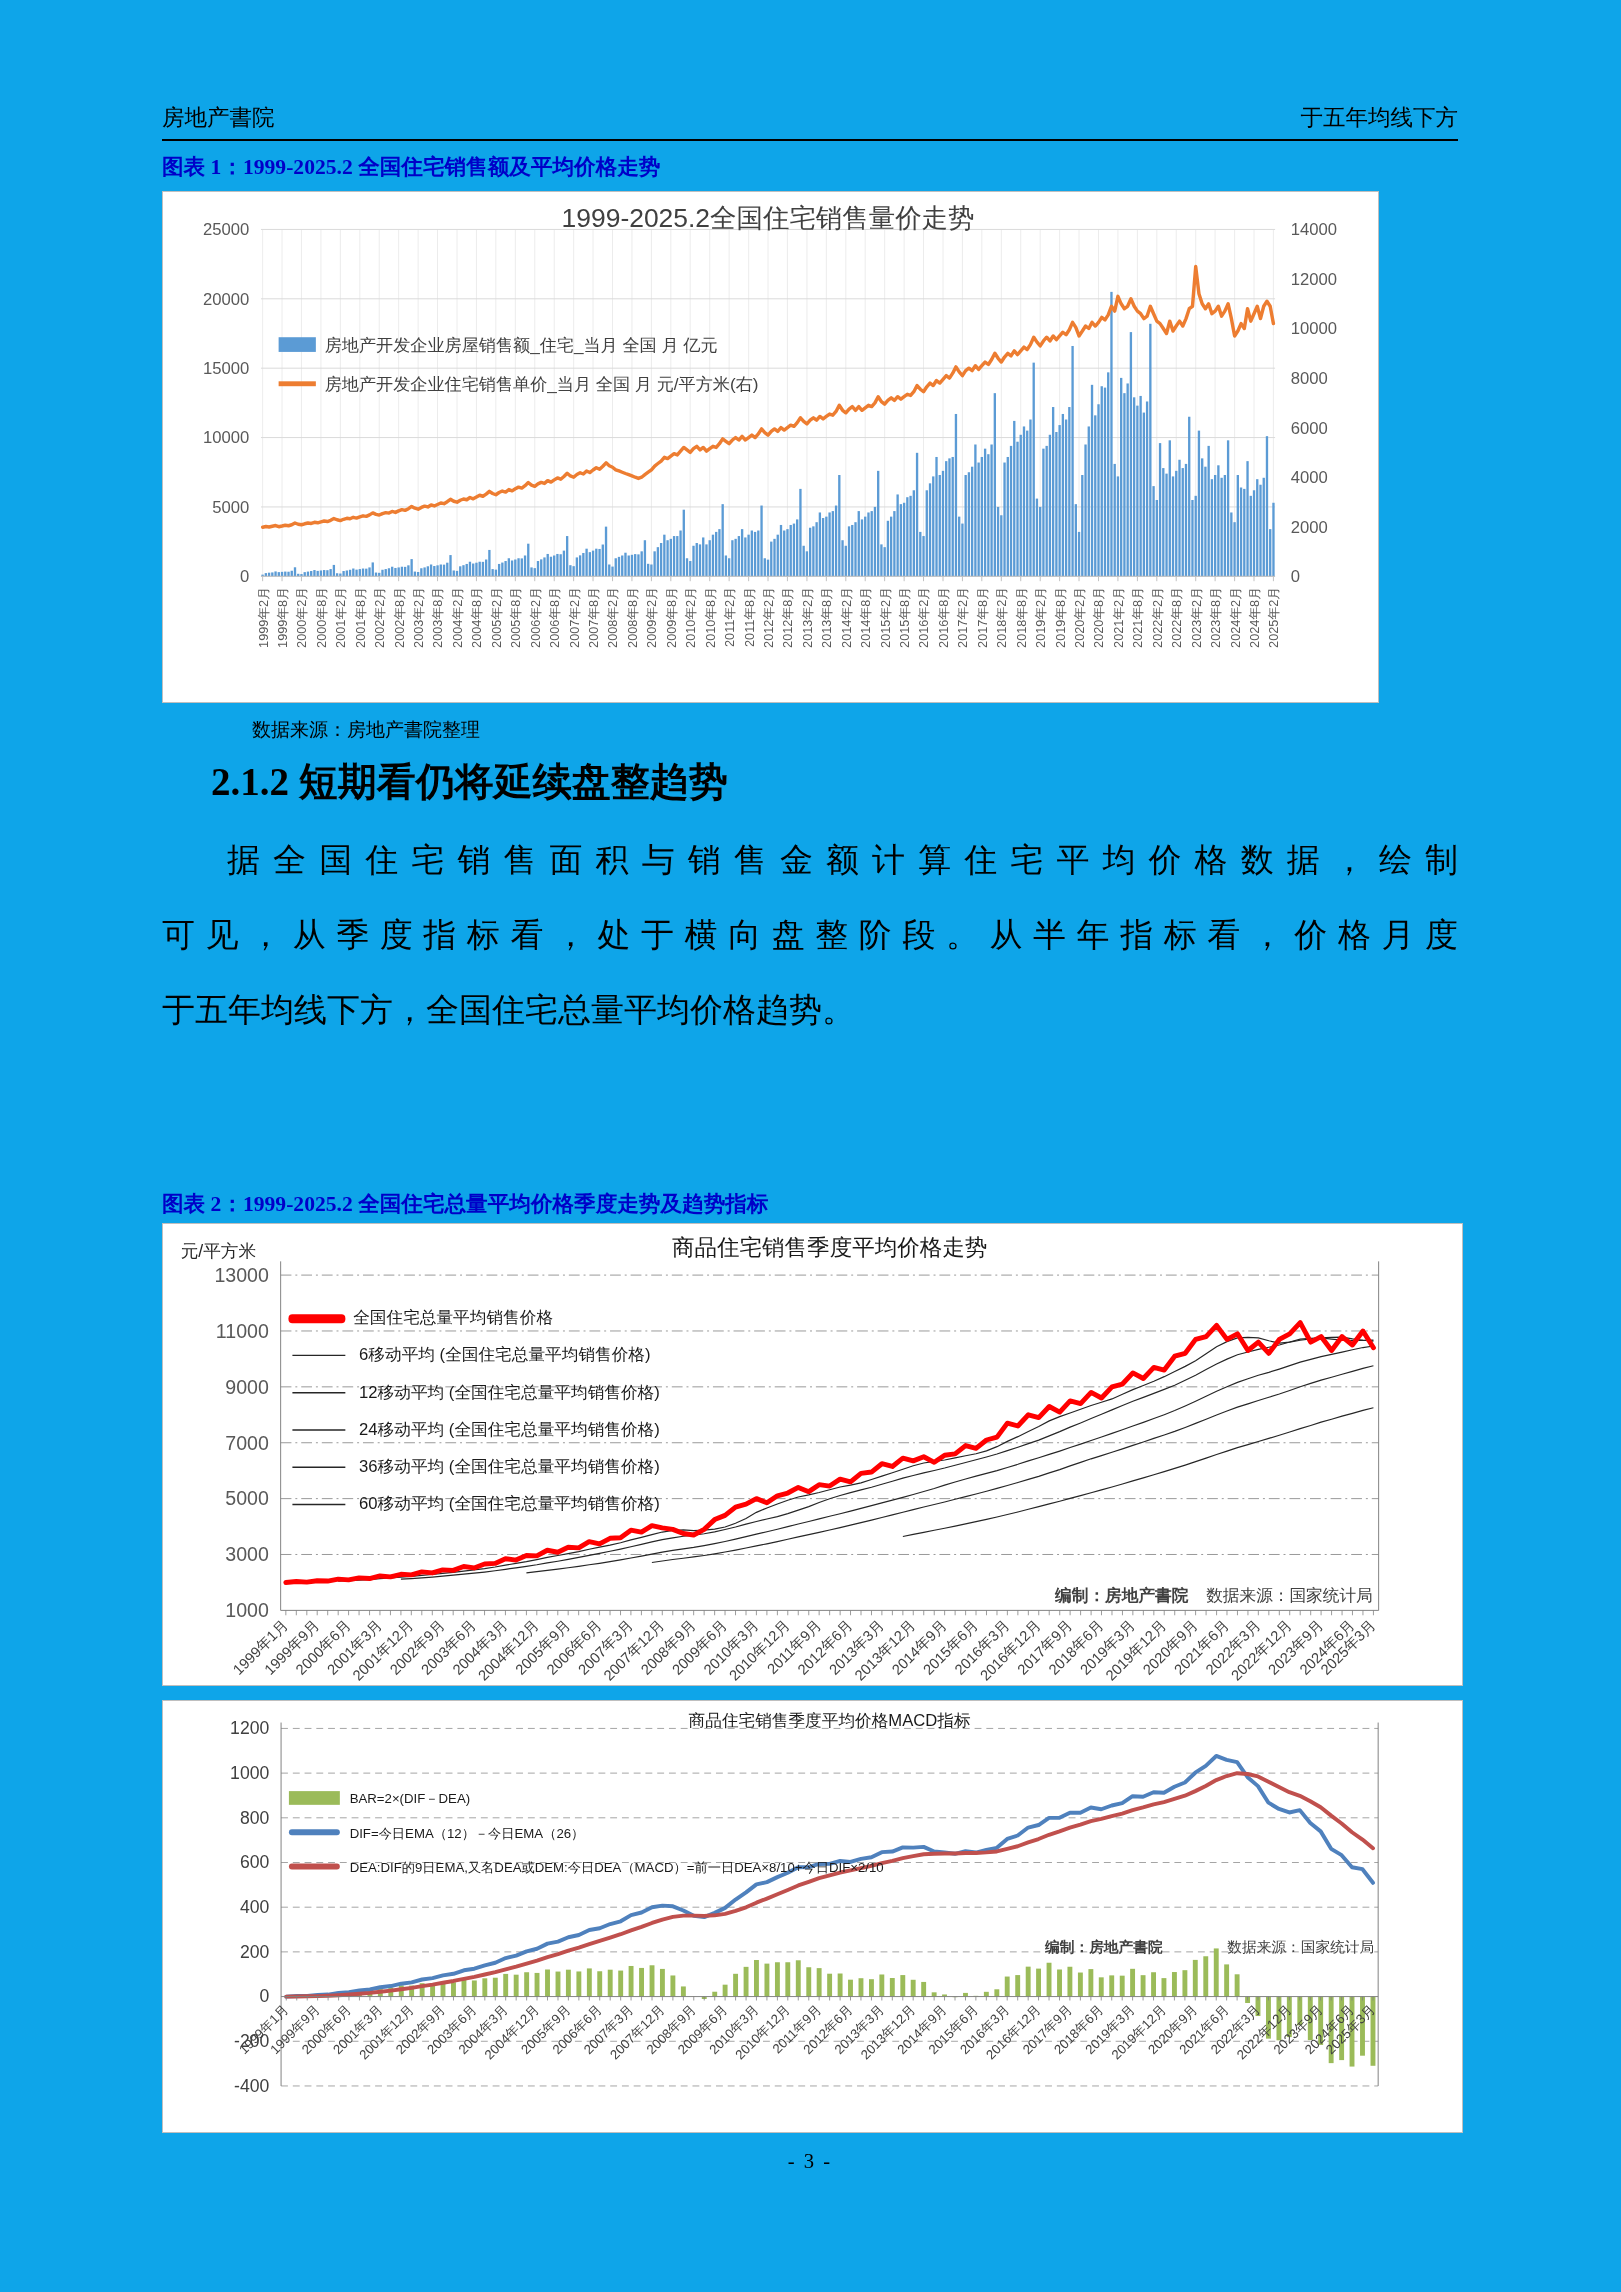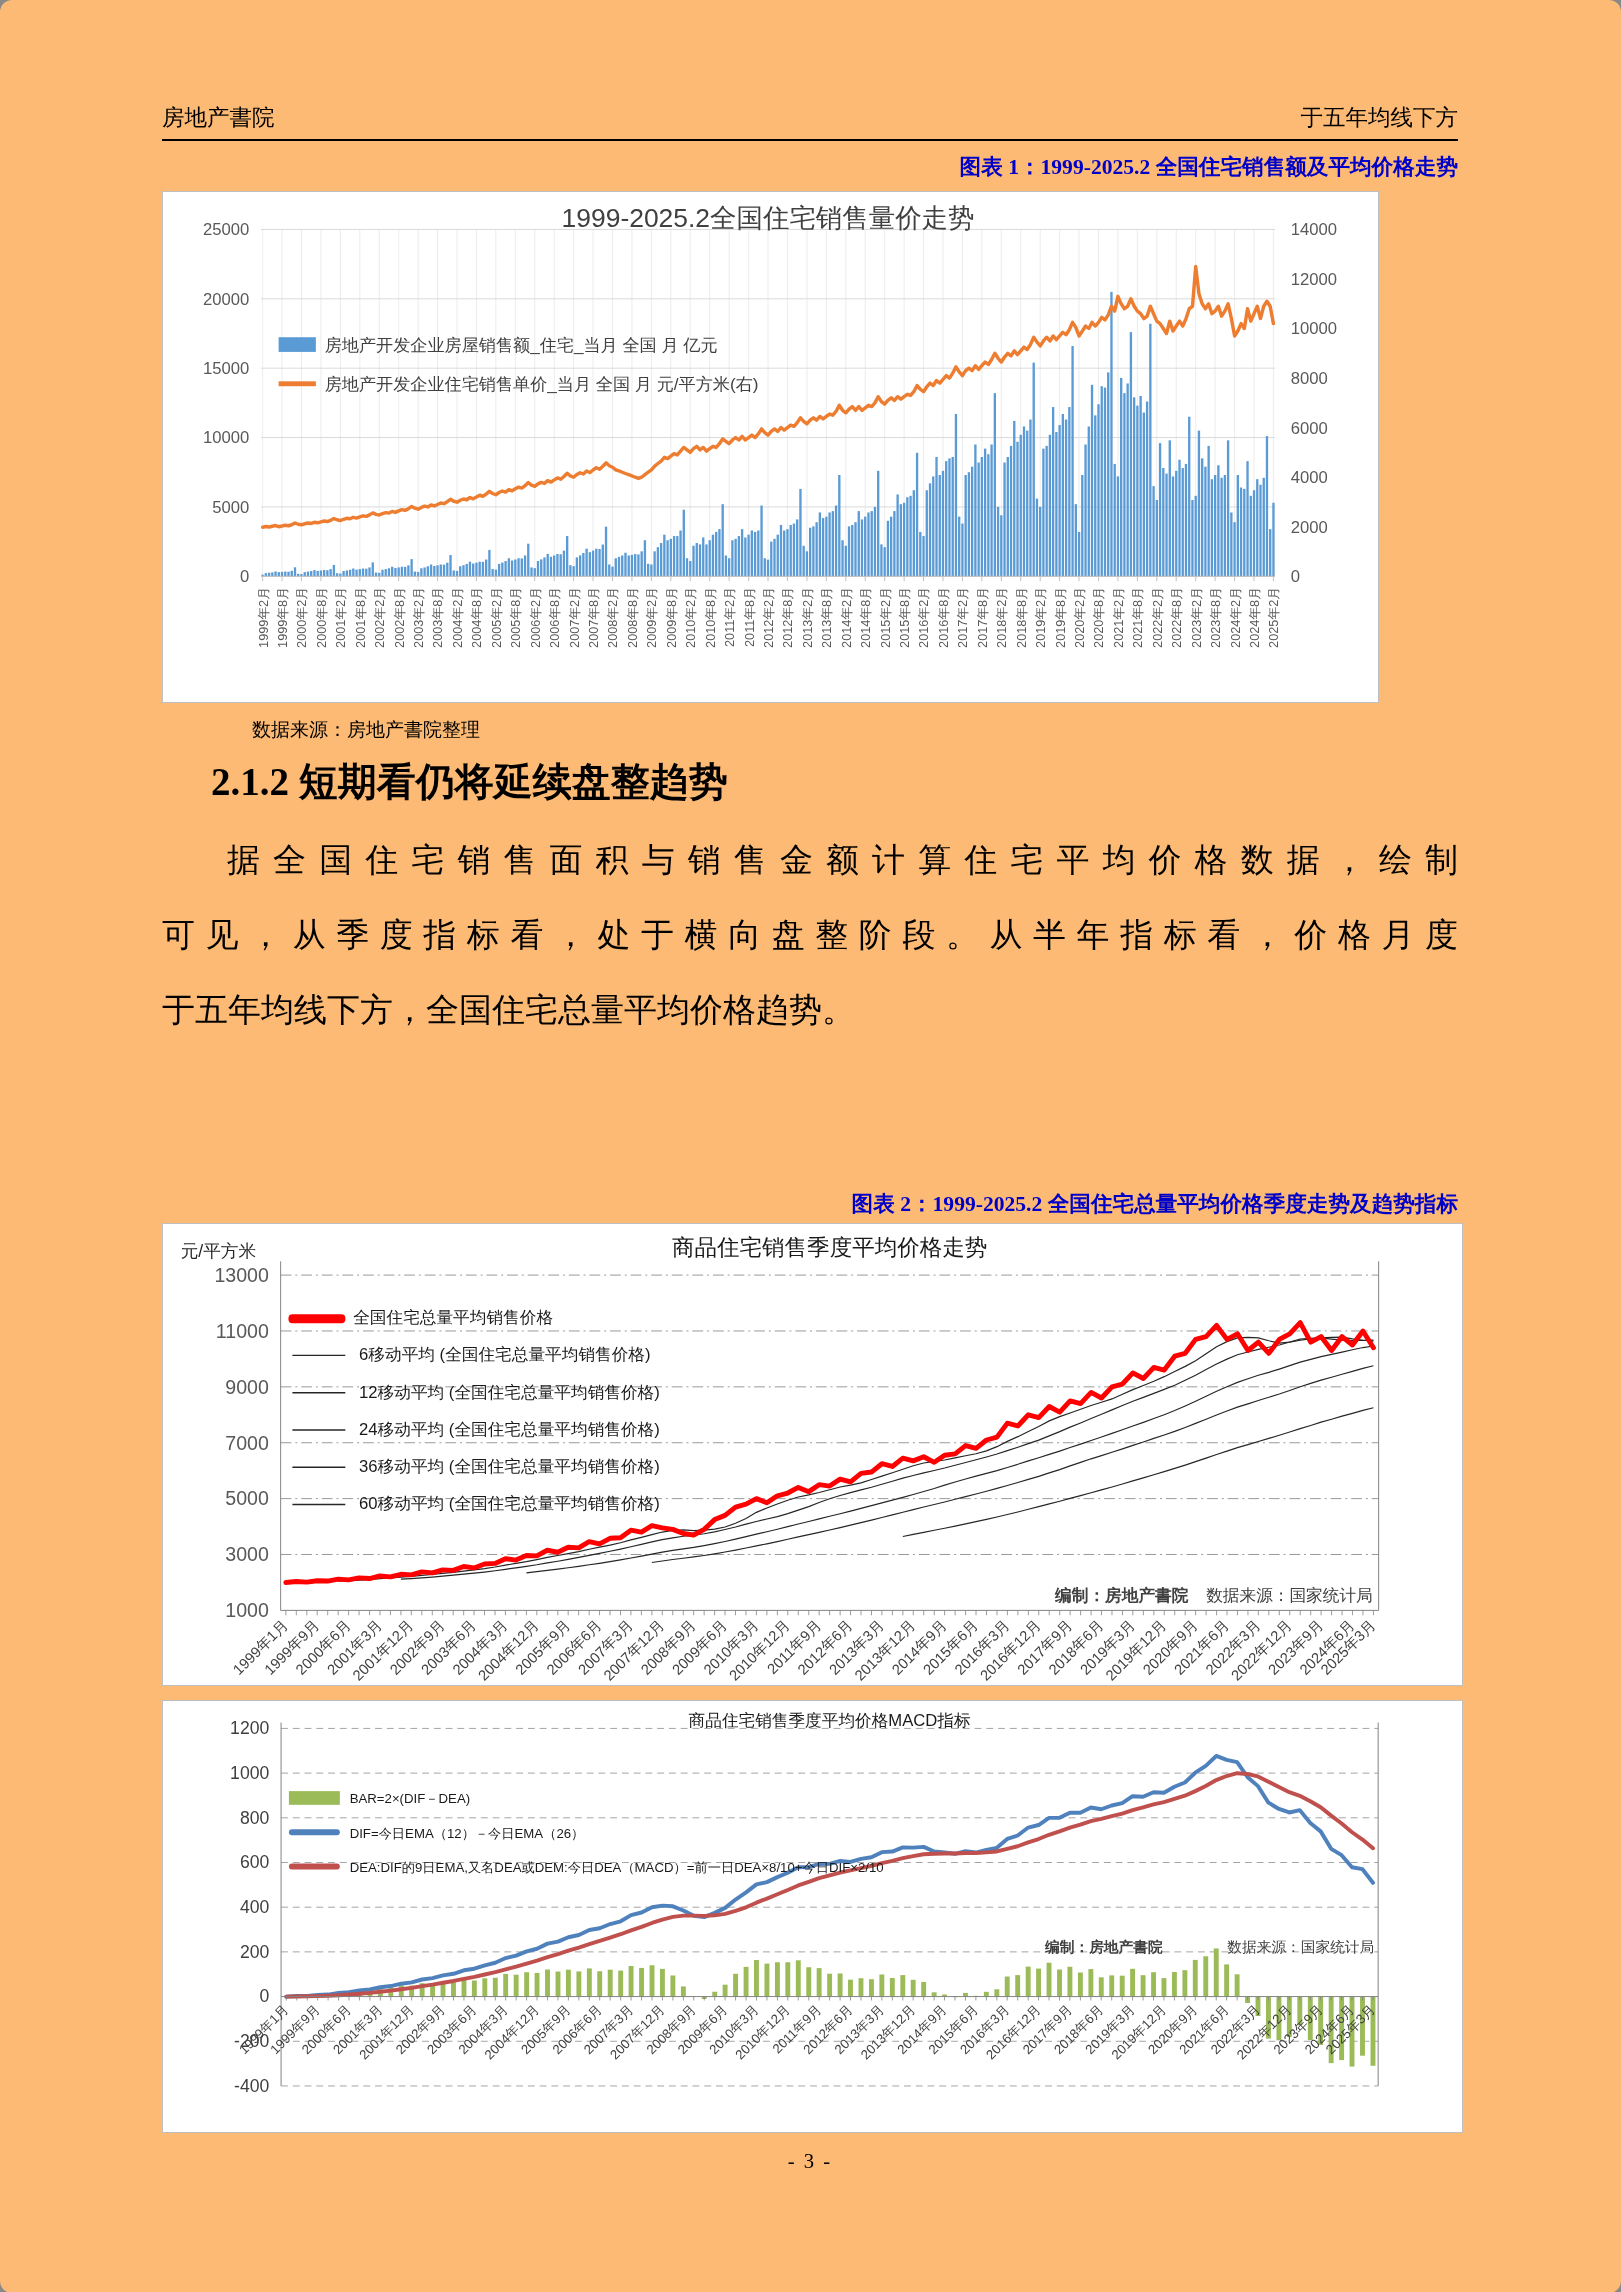--- a/index.html
+++ b/index.html
@@ -1,29 +1,28 @@
 <!DOCTYPE html>
 <html><head>
 <meta charset="utf-8">
 <style>
   html,body{margin:0;padding:0;background:#888;}
   .page{
-    position:relative;width:1621px;height:2293px;background:#fdba74;
+    position:relative;width:1621px;height:2293px;background:#0ea5e9;
     font-family:"Liberation Serif","DejaVu Serif",serif;color:#000;overflow:hidden;
     margin:0 auto;
-    border-radius:12px;
   }
   .hdr{
     position:absolute;left:162px;top:96px;width:1296px;height:43px;
     border-bottom:2.9px solid #000;font-size:22.5px;
   }
   .hdr .l{position:absolute;left:0;bottom:5.9px;}
   .hdr .r{position:absolute;right:0;bottom:5.9px;}
   .figcap{
-    position:absolute;left:162px;width:1296px;text-align:right;
+    position:absolute;left:162px;width:1296px;text-align:left;
     color:#0000C8;font-size:21.6px;font-weight:600;
   }
   .chartbox{
     position:absolute;background:#fff;border:1px solid #BFBFBF;
   }
   .srcnote{position:absolute;left:252px;top:717px;font-size:19px;}
   .h2{position:absolute;left:211px;top:755px;font-size:39px;font-weight:bold;}
   .para{position:absolute;left:162px;top:823px;width:1296px;font-size:33px;}
   .para .pl{line-height:75px;text-align:justify;}
   .para .pl.just{text-align-last:justify;}

